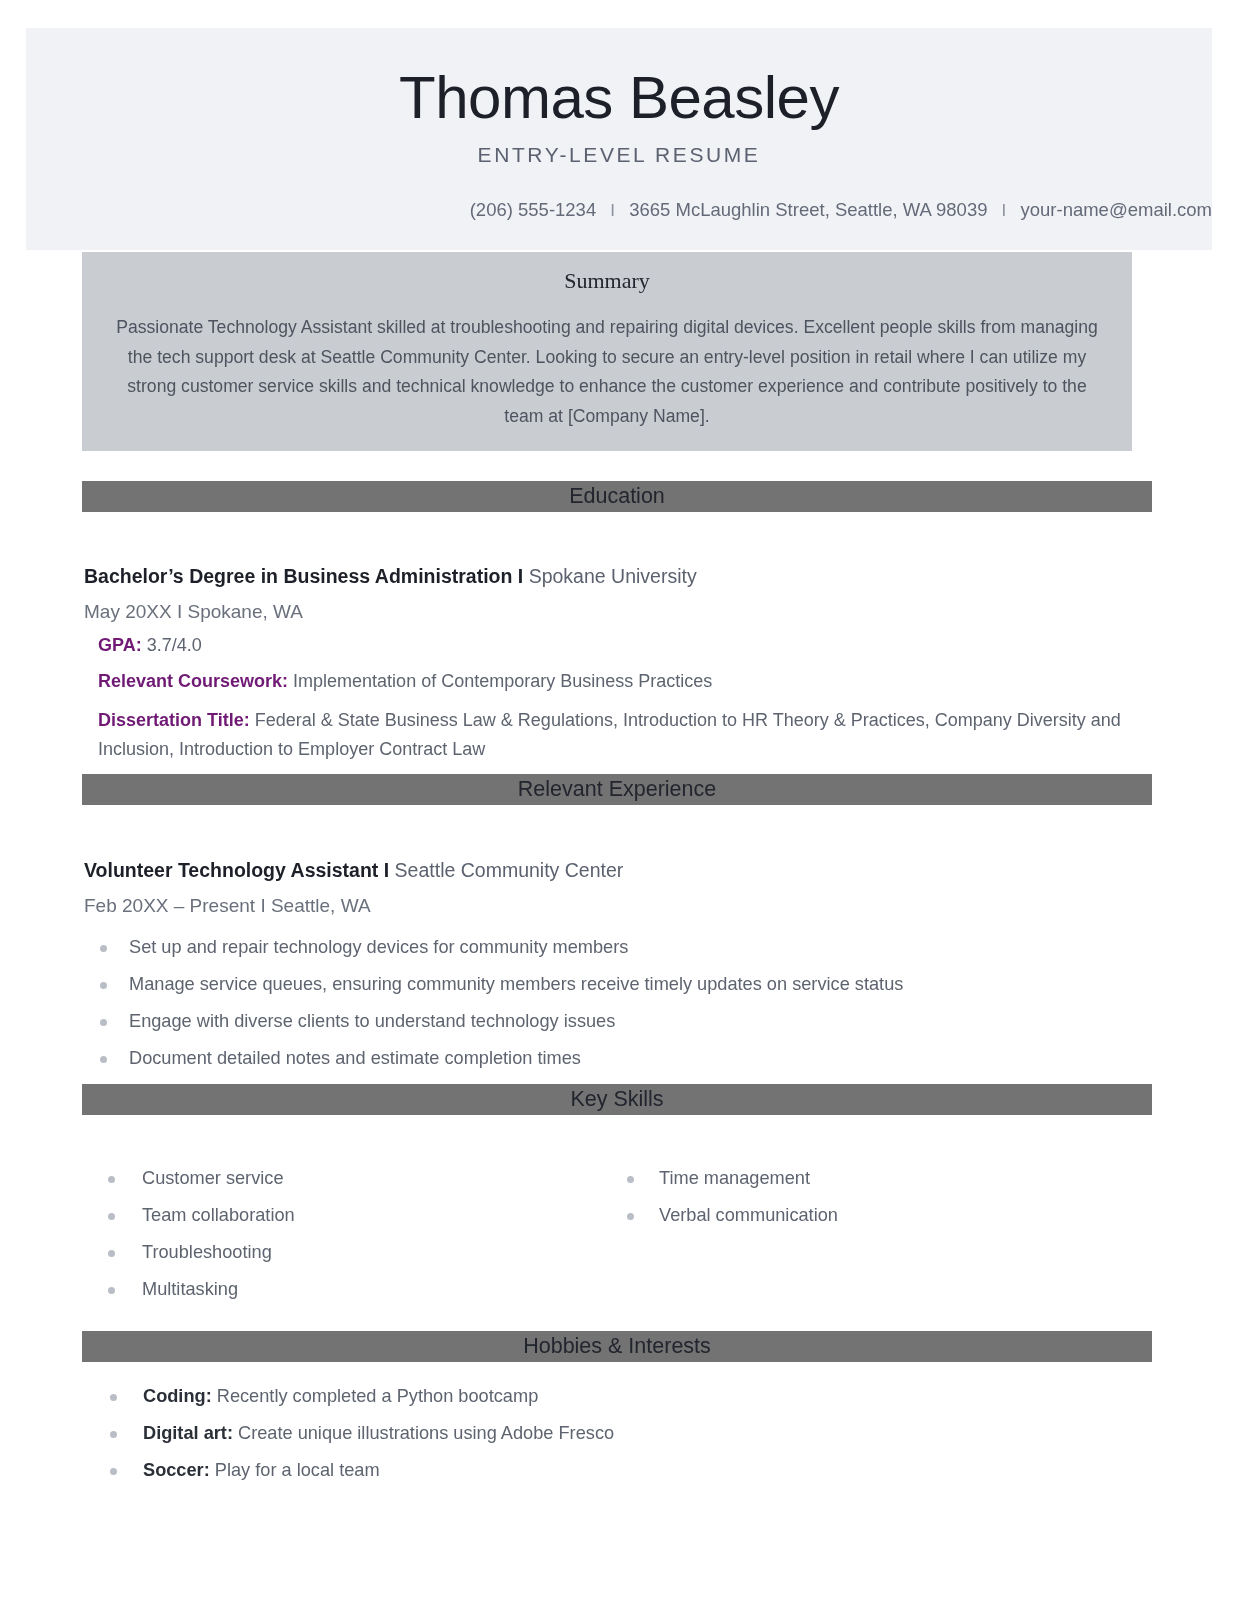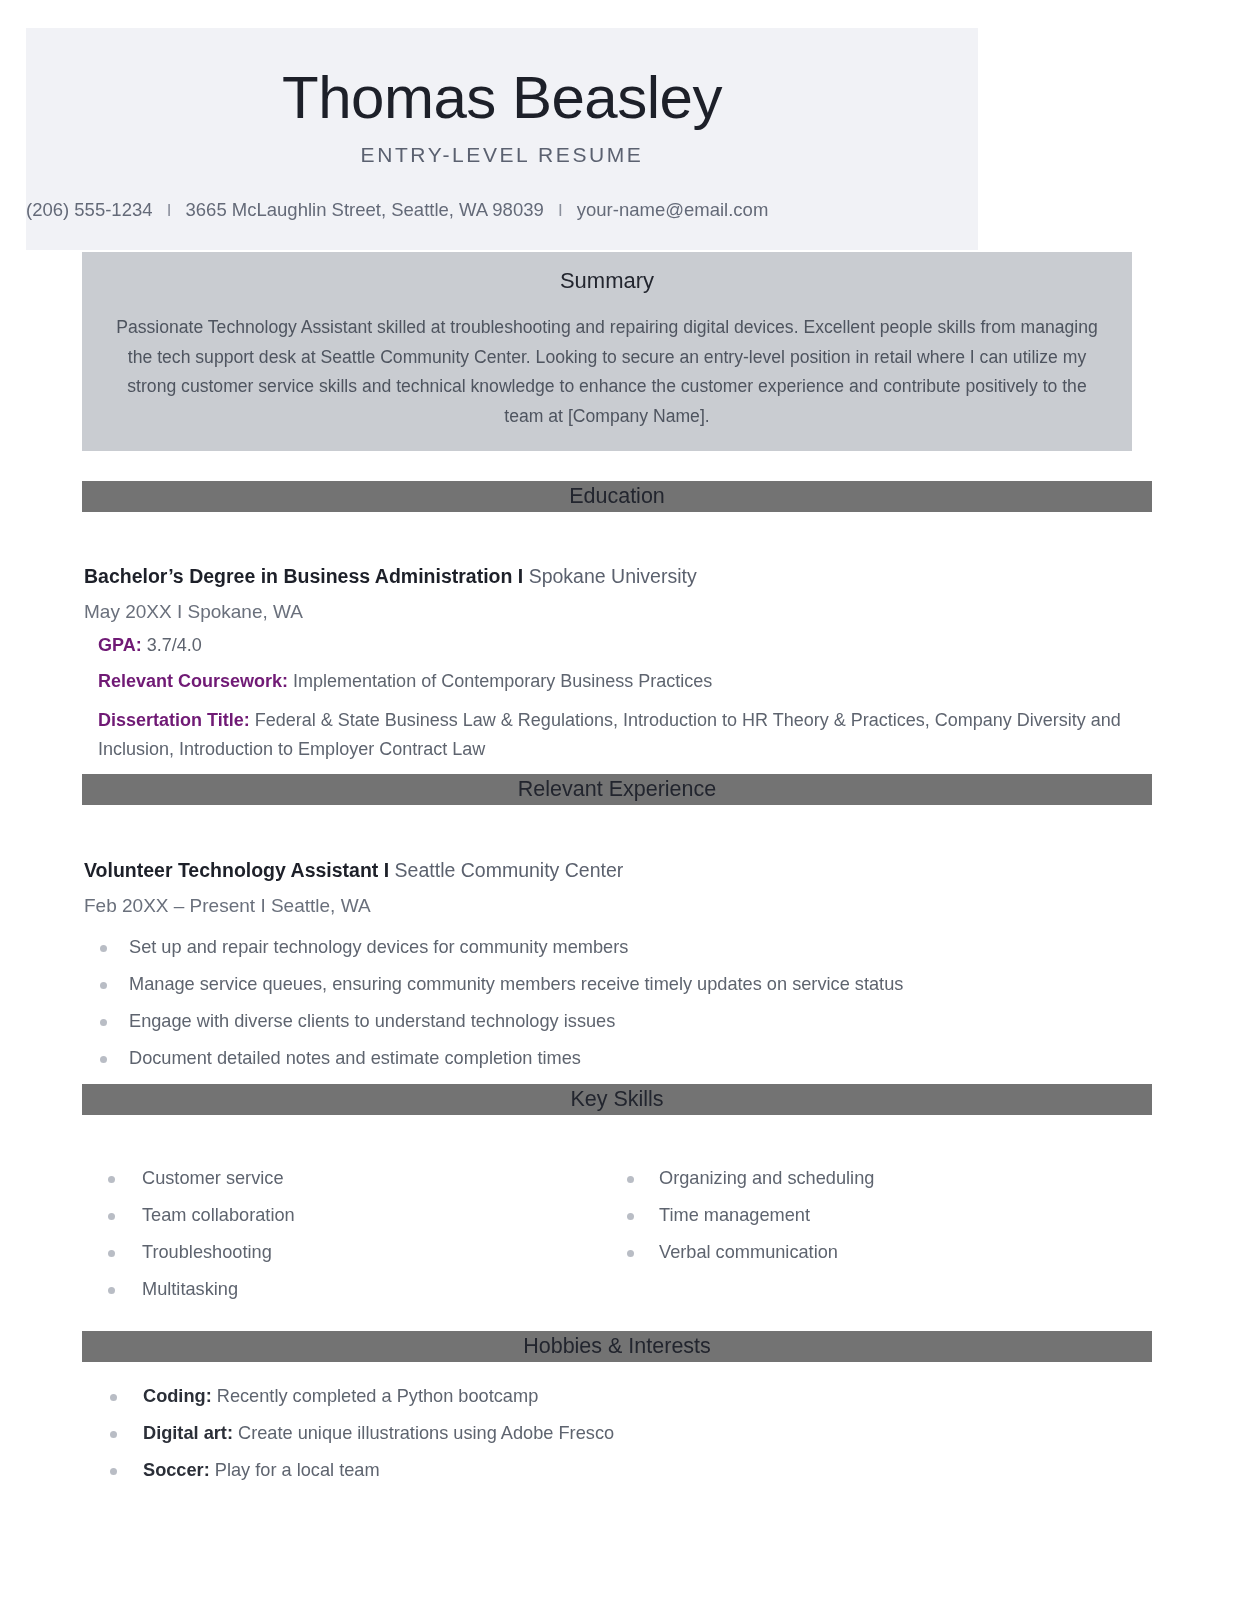--- a/index.html
+++ b/index.html
@@ -21,21 +21,21 @@
     width: 1236px;
     height: 1600px;
     background: #ffffff;
   }
 
   
   .header-band {
     position: absolute;
     left: 26px;
     top: 28px;
-    width: 952px;
+    width: 1186px;
     height: 222px;
     background: #f1f2f6;
     box-sizing: border-box;
     padding-top: 36px;
   }
   .name {
     text-align: center;
     font-size: 60px;
     font-weight: 400;
     color: #1d2029;
@@ -45,21 +45,21 @@
   }
   .subtitle {
     text-align: center;
     font-size: 21px;
     font-weight: 400;
     color: #5b6170;
     letter-spacing: 2.6px;
     margin-top: 12px;
   }
   .contact {
-    text-align: left;
+    text-align: right;
     font-size: 18.5px;
     color: #646a78;
     margin-top: 32px;
     white-space: nowrap;
   }
   .contact .sep {
     display: inline-block;
     padding: 0 9px;
     color: #8b909c;
     font-size: 17px;
@@ -74,20 +74,21 @@
     background: #c9ccd1;
     box-sizing: border-box;
     padding: 16px 30px 20px 30px;
   }
   .summary-title {
     text-align: center;
     font-size: 22px;
     color: #23262f;
     font-weight: 400;
     margin-bottom: 19px;
+    font-family: Liberation Serif, serif;
   }
   .summary-text {
     text-align: center;
     font-size: 17.6px;
     line-height: 29.5px;
     color: #4e545f;
   }
 
   
   .sec-bar {
@@ -258,21 +259,20 @@
     <div class="skills-col left">
       <ul class="blist">
         <li>Customer service</li>
         <li>Team collaboration</li>
         <li>Troubleshooting</li>
         <li>Multitasking</li>
       </ul>
     </div>
     <div class="skills-col right">
       <ul class="blist">
-        <li>Organizing and scheduling</li>
         <li>Time management</li>
         <li>Verbal communication</li>
       </ul>
     </div>
   </div>
 
   <div class="sec-bar" style="top:1331px;">
     <span>Hobbies &amp; Interests</span>
   </div>
 

